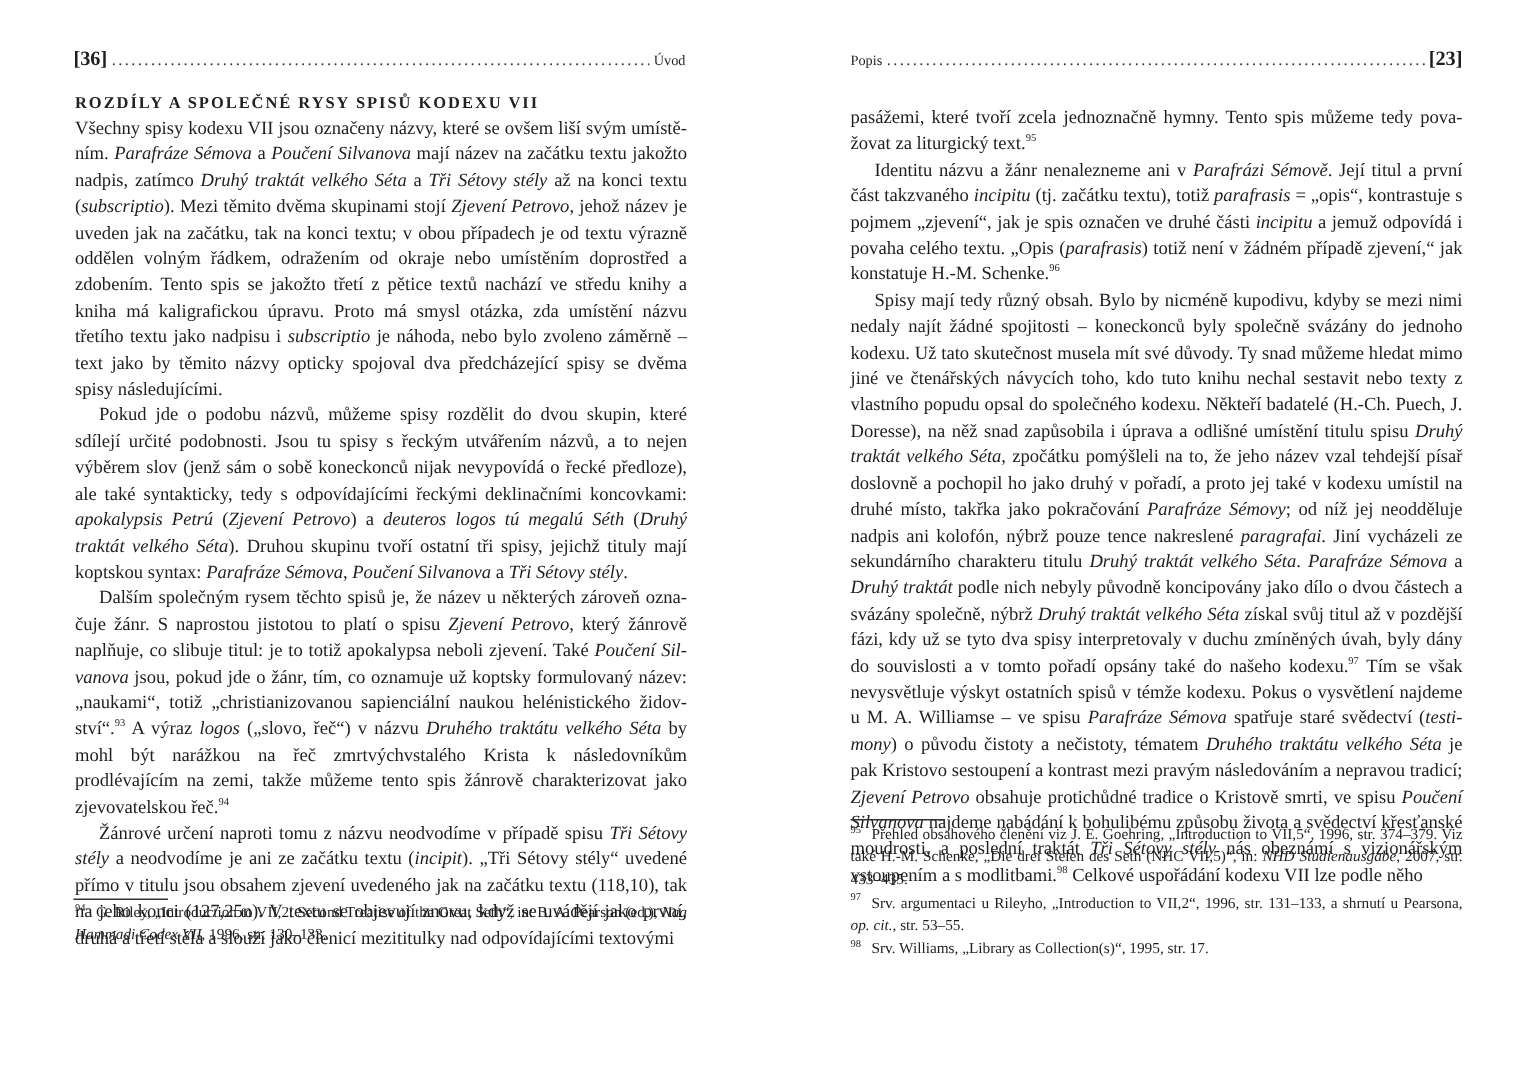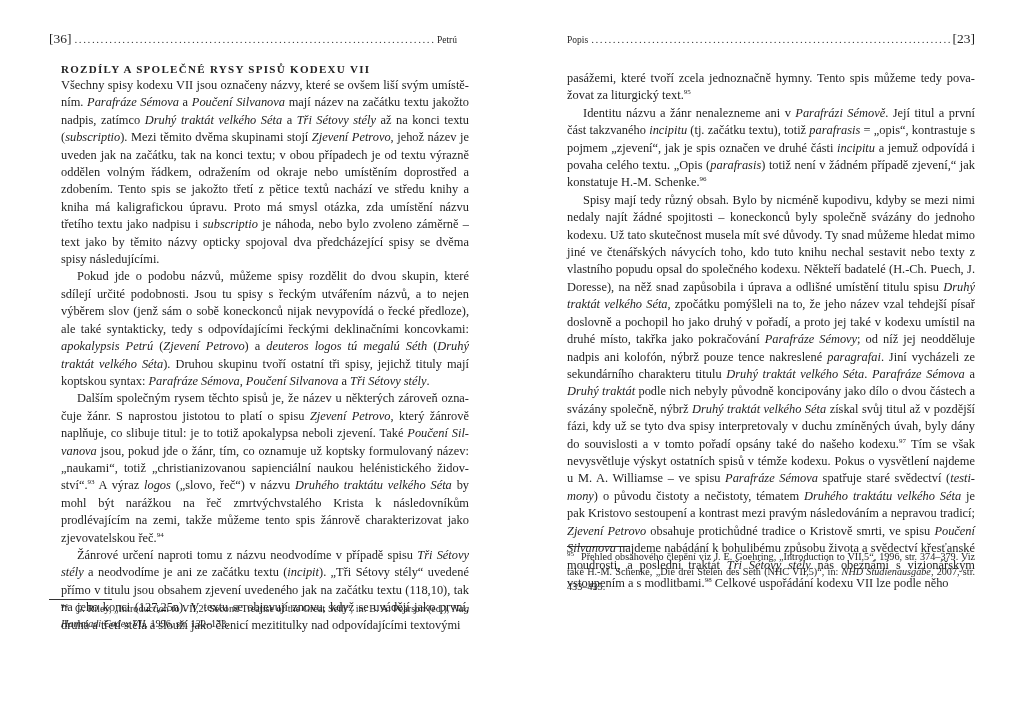--- a/index.html
+++ b/index.html
@@ -2,26 +2,26 @@
 <html><head>
 <meta charset="utf-8">
 <style>
   html, body { margin:0; padding:0; background:#ffffff; }
   body { width:1024px; height:724px; position:relative; overflow:hidden;
          font-family:"Liberation Serif", "DejaVu Serif", serif; color:#1e1e1e; }
   .page { position:absolute; top:0; width:512px; height:724px; }
   .page.left { left:0; }
   .page.right { left:512px; }
   .col { position:absolute; width:408px; }
-  .page.left .col { left:61px; }
+  .page.left .col { left:50px; }
   .page.right .col { left:55px; }
 
   .runhead { position:absolute; top:31px; height:16px; display:flex; align-items:baseline;
              font-size:13px; line-height:16px; }
-  .runhead .pn { font-size:13.5px; }
+  .runhead .pn { font-size:13.5px;font-weight:bold; }
   .runhead .sec { font-size:9.5px; }
   .runhead .dots { flex:1; overflow:hidden; white-space:nowrap; letter-spacing:1.6px;
                    font-size:11px; margin:0 3px; color:#333; }
   .page.left .runhead { left:49px; width:408px; }
   .page.right .runhead { left:55px; width:408px; }
 
   .heading { font-size:11px; letter-spacing:1.3px; text-transform:uppercase; margin:0;
              line-height:16px; color:#222; }
   .body { font-size:12.4px; line-height:17.4px; text-align:justify; margin:0;
           hyphens:manual; }
@@ -35,21 +35,21 @@
   .fn .num { font-size:7px; vertical-align:super; line-height:0; margin-right:7px; }
   i { font-style:italic; }
 </style>
 </head>
 <body>
 
 <div class="page left">
   <div class="runhead">
     <span class="pn">[36]</span>
     <span class="dots">........................................................................................................................</span>
-    <span class="sec">Petrú</span>
+    <span class="sec">Úvod</span>
   </div>
   <div class="col" style="top:61px;">
     <h2 class="heading">Rozdíly a společné rysy spisů kodexu VII</h2>
     <div class="body">
       <p>Všechny spisy kodexu VII jsou označeny názvy, které se ovšem liší svým umístě­ním. <i>Parafráze Sémova</i> a <i>Poučení Silvanova</i> mají název na začátku textu jakožto nadpis, zatímco <i>Druhý traktát velkého Séta</i> a <i>Tři Sétovy stély</i> až na konci textu (<i>subscriptio</i>). Mezi těmito dvěma skupinami stojí <i>Zjevení Petrovo</i>, jehož název je uveden jak na začátku, tak na konci textu; v obou případech je od textu výrazně oddělen volným řádkem, odražením od okraje nebo umístěním doprostřed a zdobením. Tento spis se jakožto třetí z pětice textů nachází ve středu knihy a kniha má kaligrafickou úpravu. Proto má smysl otázka, zda umístění názvu třetího textu jako nadpisu i <i>subscriptio</i> je náhoda, nebo bylo zvoleno záměrně – text jako by těmito názvy opticky spojoval dva předcházející spisy se dvěma spisy následujícími.</p>
       <p class="ind">Pokud jde o podobu názvů, můžeme spisy rozdělit do dvou skupin, které sdílejí určité podobnosti. Jsou tu spisy s řeckým utvářením názvů, a to nejen výběrem slov (jenž sám o sobě koneckonců nijak nevypovídá o řecké předloze), ale také syntakticky, tedy s odpovídajícími řeckými deklinačními koncovkami: <i>apokalyp­sis Petrú</i> (<i>Zjevení Petrovo</i>) a <i>deuteros logos tú megalú Séth</i> (<i>Druhý traktát velkého Séta</i>). Druhou skupinu tvoří ostatní tři spisy, jejichž tituly mají koptskou syntax: <i>Parafráze Sémova</i>, <i>Poučení Silvanova</i> a <i>Tři Sétovy stély</i>.</p>
       <p class="ind">Dalším společným rysem těchto spisů je, že název u některých zároveň ozna­čuje žánr. S naprostou jistotou to platí o spisu <i>Zjevení Petrovo</i>, který žánrově naplňuje, co slibuje titul: je to totiž apokalypsa neboli zjevení. Také <i>Poučení Sil­vanova</i> jsou, pokud jde o žánr, tím, co oznamuje už koptsky formulovaný název: „naukami“, totiž „christianizovanou sapienciální naukou helénistického židov­ství“.<sup>93</sup> A výraz <i>logos</i> („slovo, řeč“) v názvu <i>Druhého traktátu velkého Séta</i> by mohl být narážkou na řeč zmrtvýchvstalého Krista k následovníkům prodlévajícím na zemi, takže můžeme tento spis žánrově charakterizovat jako zjevovatelskou řeč.<sup>94</sup></p>
       <p class="ind">Žánrové určení naproti tomu z názvu neodvodíme v případě spisu <i>Tři Sétovy stély</i> a neodvodíme je ani ze začátku textu (<i>incipit</i>). „Tři Sétovy stély“ uvedené přímo v titulu jsou obsahem zjevení uvedeného jak na začátku textu (118,10), tak na jeho konci (127,25n). V textu se objevují znovu, když se uvádějí jako první, druhá a třetí stéla a slouží jako členicí mezititulky nad odpovídajícími textovými</p>
     </div>
   </div>
@@ -68,14 +68,16 @@
   <div class="col" style="top:70px;">
     <div class="body">
       <p>pasážemi, které tvoří zcela jednoznačně hymny. Tento spis můžeme tedy pova­žovat za liturgický text.<sup>95</sup></p>
       <p class="ind">Identitu názvu a žánr nenalezneme ani v <i>Parafrázi Sémově</i>. Její titul a první část takzvaného <i>incipitu</i> (tj. začátku textu), totiž <i>parafrasis</i> = „opis“, kontrastuje s pojmem „zjevení“, jak je spis označen ve druhé části <i>incipitu</i> a jemuž odpovídá i povaha celého textu. „Opis (<i>parafrasis</i>) totiž není v žádném případě zjevení,“ jak konstatuje H.-M. Schenke.<sup>96</sup></p>
       <p class="ind">Spisy mají tedy různý obsah. Bylo by nicméně kupodivu, kdyby se mezi nimi nedaly najít žádné spojitosti – koneckonců byly společně svázány do jednoho kodexu. Už tato skutečnost musela mít své důvody. Ty snad můžeme hledat mimo jiné ve čtenářských návycích toho, kdo tuto knihu nechal sestavit nebo texty z vlastního popudu opsal do společného kodexu. Někteří badatelé (H.-Ch. Puech, J. Doresse), na něž snad zapůsobila i úprava a odlišné umístění titulu spisu <i>Druhý traktát velkého Séta</i>, zpočátku pomýšleli na to, že jeho název vzal tehdejší písař doslovně a pochopil ho jako druhý v pořadí, a proto jej také v kodexu umístil na druhé místo, takřka jako pokračování <i>Parafráze Sémovy</i>; od níž jej neoddě­luje nadpis ani kolofón, nýbrž pouze tence nakreslené <i>paragrafai</i>. Jiní vycházeli ze sekundárního charakteru titulu <i>Druhý traktát velkého Séta</i>. <i>Parafráze Sémova</i> a <i>Druhý traktát</i> podle nich nebyly původně koncipovány jako dílo o dvou částech a svázány společně, nýbrž <i>Druhý traktát velkého Séta</i> získal svůj titul až v poz­dější fázi, kdy už se tyto dva spisy interpretovaly v duchu zmíněných úvah, byly dány do souvislosti a v tomto pořadí opsány také do našeho kodexu.<sup>97</sup> Tím se však nevysvětluje výskyt ostatních spisů v témže kodexu. Pokus o vysvětlení najdeme u M. A. Williamse – ve spisu <i>Parafráze Sémova</i> spatřuje staré svědectví (<i>testi­mony</i>) o původu čistoty a nečistoty, tématem <i>Druhého traktátu velkého Séta</i> je pak Kristovo sestoupení a kontrast mezi pravým následováním a nepravou tradicí; <i>Zjevení Petrovo</i> obsahuje protichůdné tradice o Kristově smrti, ve spisu <i>Poučení Silvanova</i> najdeme nabádání k bohulibému způsobu života a svědectví křesťan­ské moudrosti, a poslední traktát <i>Tři Sétovy stély</i> nás obeznámí s vizionářským vstoupením a s modlitbami.<sup>98</sup> Celkové uspořádání kodexu VII lze podle něho</p>
     </div>
   </div>
   <div class="fnrule" style="left:55px; top:546px;"></div>
   <div class="col fn" style="top:549px;">
     <p><span class="num">95</span>Přehled obsahového členění viz J. E. Goehring, „Introduction to VII,5“, 1996, str. 374–379. Viz také H.-M. Schenke, „Die drei Stelen des Seth (NHC VII,5)“, in: <i>NHD Studienausgabe</i>, 2007, str. 433–435.</p>
+    <p><span class="num">97</span>Srv. argumentaci u Rileyho, „Introduction to VII,2“, 1996, str. 131–133, a shrnutí u Pear­sona, <i>op. cit.</i>, str. 53–55.</p>
+    <p><span class="num">98</span>Srv. Williams, „Library as Collection(s)“, 1995, str. 17.</p>
   </div>
 </div>
 
 </body></html>

